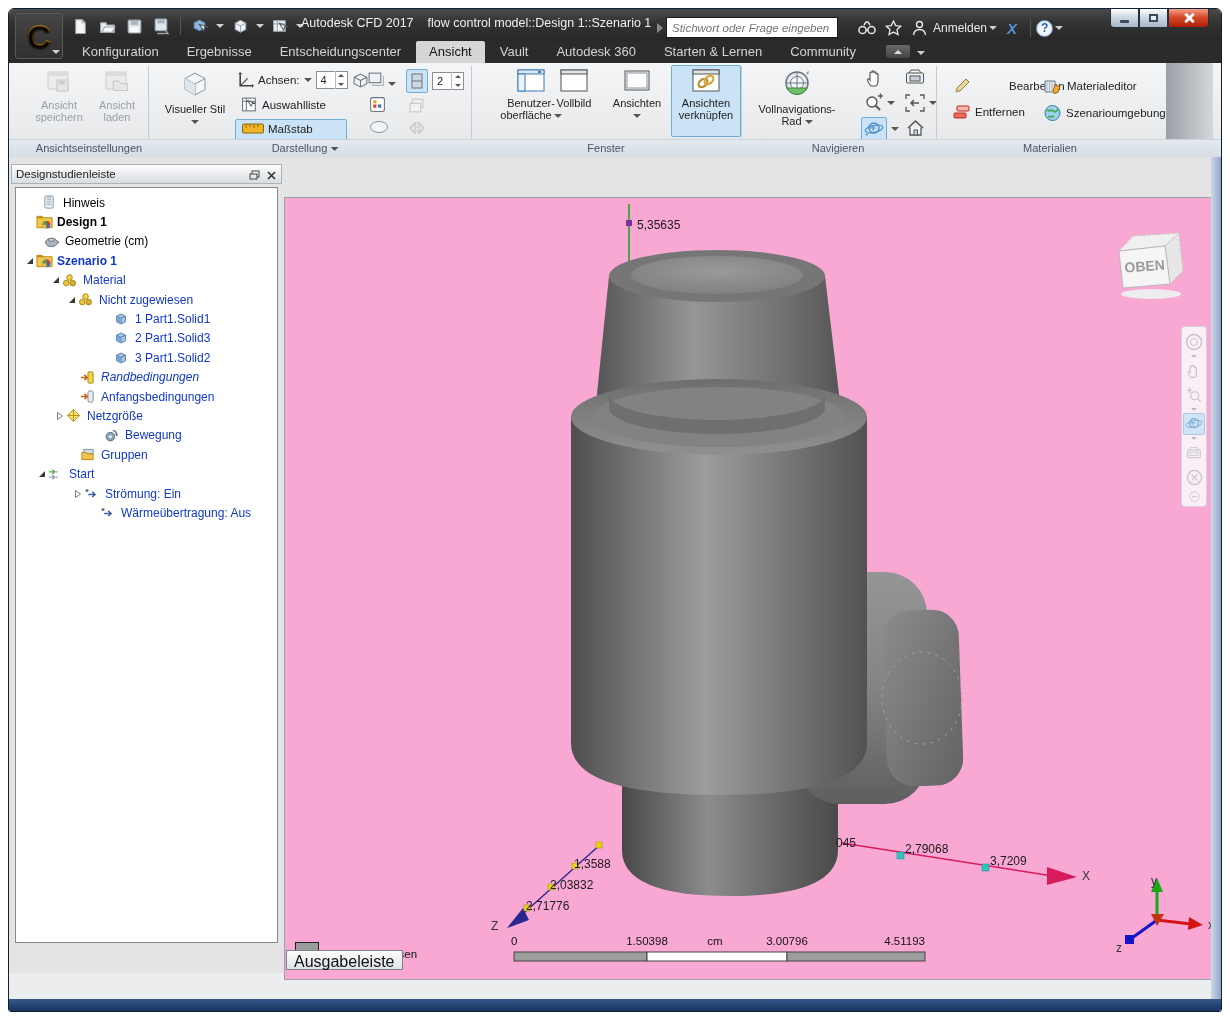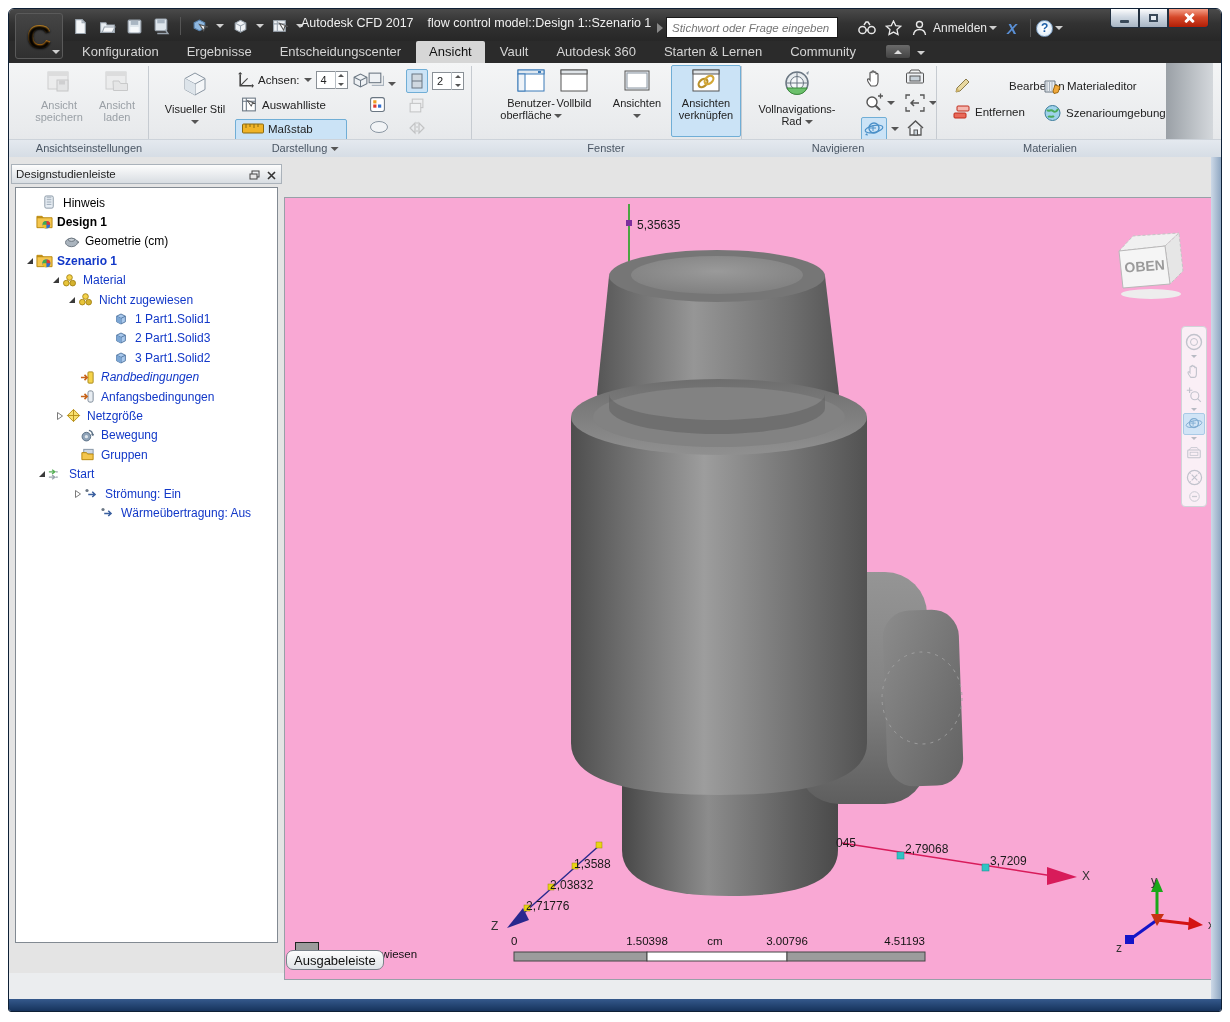--- a/index.html
+++ b/index.html
@@ -80,22 +80,22 @@
   
   .viewport { position:absolute; left:275px; top:12px; width:937px; height:783px; background:#f9a8d4; border:1px solid #98a0a8;margin-top:28px; }
   .legend { position:absolute; left:10px; top:744px; display:flex; align-items:center; font-size:11.5px; color:#111; }
   .legend .sw { width:24px; height:24px; background:#9c9c9c; border:1px solid #222; margin-right:8px; }
   .navbar { position:absolute; left:896px; top:128px; width:26px; border:1px solid #d0d4d8; border-radius:4px; background:rgba(250,251,252,.85); display:flex; flex-direction:column; align-items:center; padding:4px 0; gap:2px; }
   .nv { width:22px; height:22px; display:flex; align-items:center; justify-content:center; opacity:.5; }
   .nv.sel { background:#cbe3f6; border:1px solid #9cc4e4; border-radius:2px; opacity:.85; }
   .nv-caret { width:0;height:0;border-left:3px solid transparent;border-right:3px solid transparent;border-top:3px solid #9aa4ae; opacity:.7;}
   .viewcube { position:absolute; left:818px; top:26px; }
   
-  .outbtn { position:absolute; left:277px; top:793px; height:20px; padding:2px 7px; font-size:13px; color:#111;
-            background:linear-gradient(#fdfdfd,#dfe3e7); border:1px solid #7a828a; border-radius:7px; }
+  .outbtn { position:absolute; left:277px; top:793px; height:20px; padding:2px 7px; font-size:16px; color:#111;
+            background:linear-gradient(#fdfdfd,#dfe3e7); border:1px solid #7a828a; border-radius:0; }
   svg text { font-family:"Liberation Sans",sans-serif; }
 </style>
 </head>
 <body>
 
 <div class="app">
 <div class="win">
 
   <div class="titlebar">
     <div class="qat">
@@ -501,21 +501,21 @@
                 <path d="M1 3.5v-1.5h5.5l1 1.5z" fill="#e8b93e" stroke="#b8860b"></path>
                 <path d="M1 3.5h16V14H1Z" fill="#f4c64e" stroke="#b8860b"></path>
                 <circle cx="11" cy="11" r="4" fill="#2f6fd0"></circle>
                 <path d="M11 7a4 4 0 0 1 4 4h-4z" fill="#e23a2e"></path>
                 <path d="M7 11a4 4 0 0 1 4-4v4z" fill="#3fae49"></path>
                 <path d="M7 11a4 4 0 0 0 4 4v-4z" fill="#f0c020"></path>
               </svg>
             </span>
             <span class="lab bold">Design 1</span>
           </div>
-          <div class="tree-row" style="padding-left: 36px;">
+          <div class="tree-row" style="padding-left: 16px;">
             <span class="arr"></span>
             <span class="ticon">
               <svg viewBox="0 0 16 16" width="16" height="16">
                 <ellipse cx="7.5" cy="9.5" rx="6" ry="4.2" fill="#aab4be" stroke="#707a84"></ellipse>
                 <ellipse cx="7.5" cy="6.8" rx="3.2" ry="1.6" fill="#c6cdd4" stroke="#707a84"></ellipse>
                 <path d="M13.2 7.8q2.2.6 1.2 2.4" stroke="#707a84" fill="none"></path>
               </svg>
             </span>
             <span class="lab">Geometrie (cm)</span>
           </div>
@@ -627,21 +627,21 @@
               </svg>
             </span>
             <span class="ticon">
               <svg viewBox="0 0 16 16" width="15" height="15">
                 <path d="M8 1.5L14.5 8 8 14.5 1.5 8Z" fill="#f8e070" stroke="#b89018"></path>
                 <path d="M8 1.5v13M1.5 8h13" stroke="#b89018"></path>
               </svg>
             </span>
             <span class="lab blue">Netzgröße</span>
           </div>
-          <div class="tree-row" style="padding-left: 52px;">
+          <div class="tree-row" style="padding-left: 76px;">
             <span class="arr"></span>
             <span class="ticon">
               <svg viewBox="0 0 16 16" width="15" height="15">
                 <circle cx="6.8" cy="9.2" r="4.6" fill="#8fa3b8" stroke="#5a6f84"></circle>
                 <circle cx="6.8" cy="9.2" r="1.8" fill="#dde4ea"></circle>
                 <path d="M9.5 2.5q4.5 1 3.5 5.5" fill="none" stroke="#5a6f84" stroke-width="1.5"></path>
                 <path d="M14 8.8l-1.8-2.2 2.9-.4z" fill="#5a6f84"></path>
               </svg>
             </span>
             <span class="lab blue">Bewegung</span>

